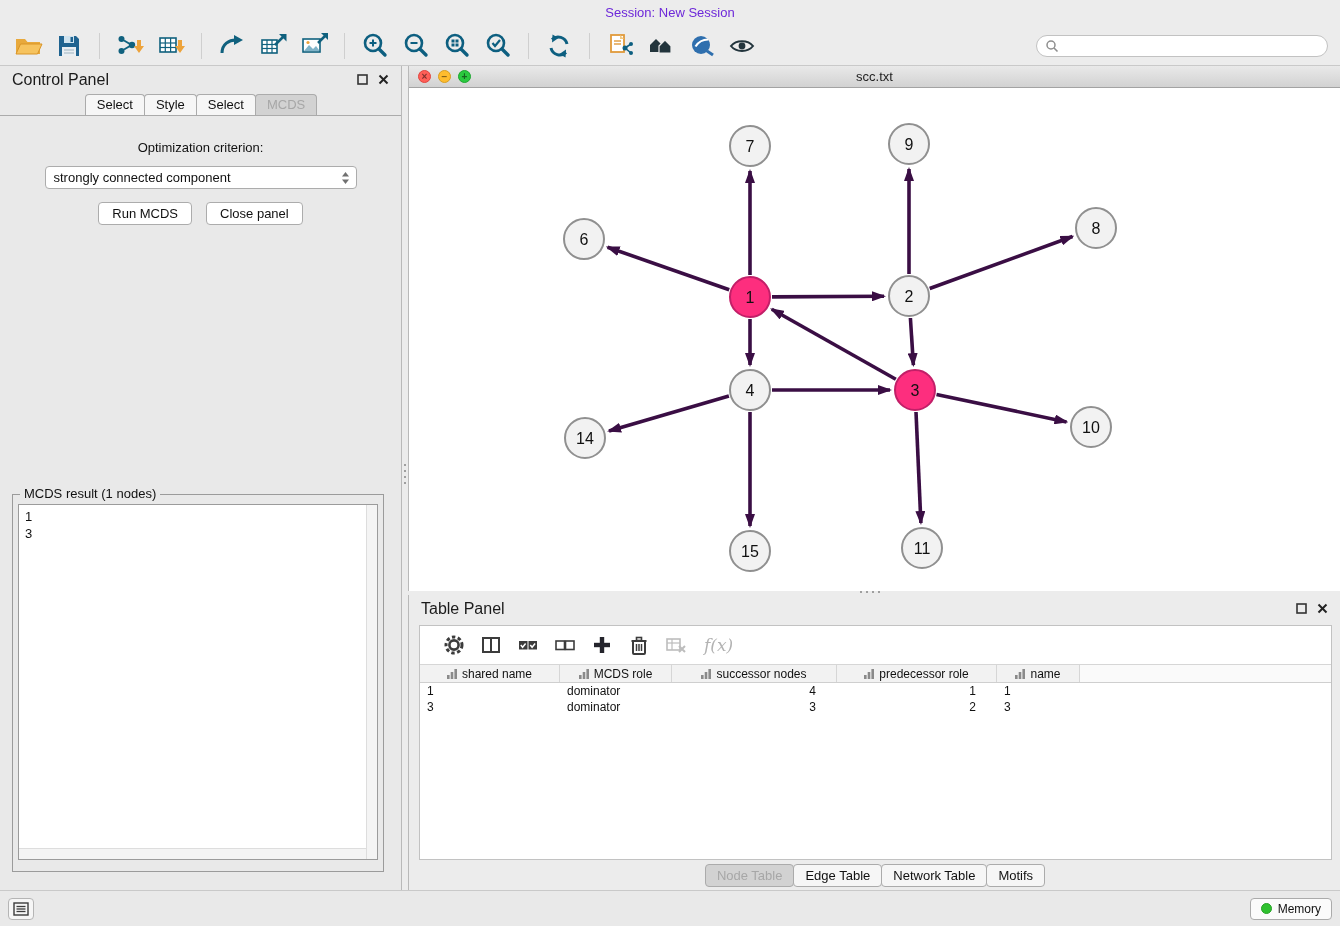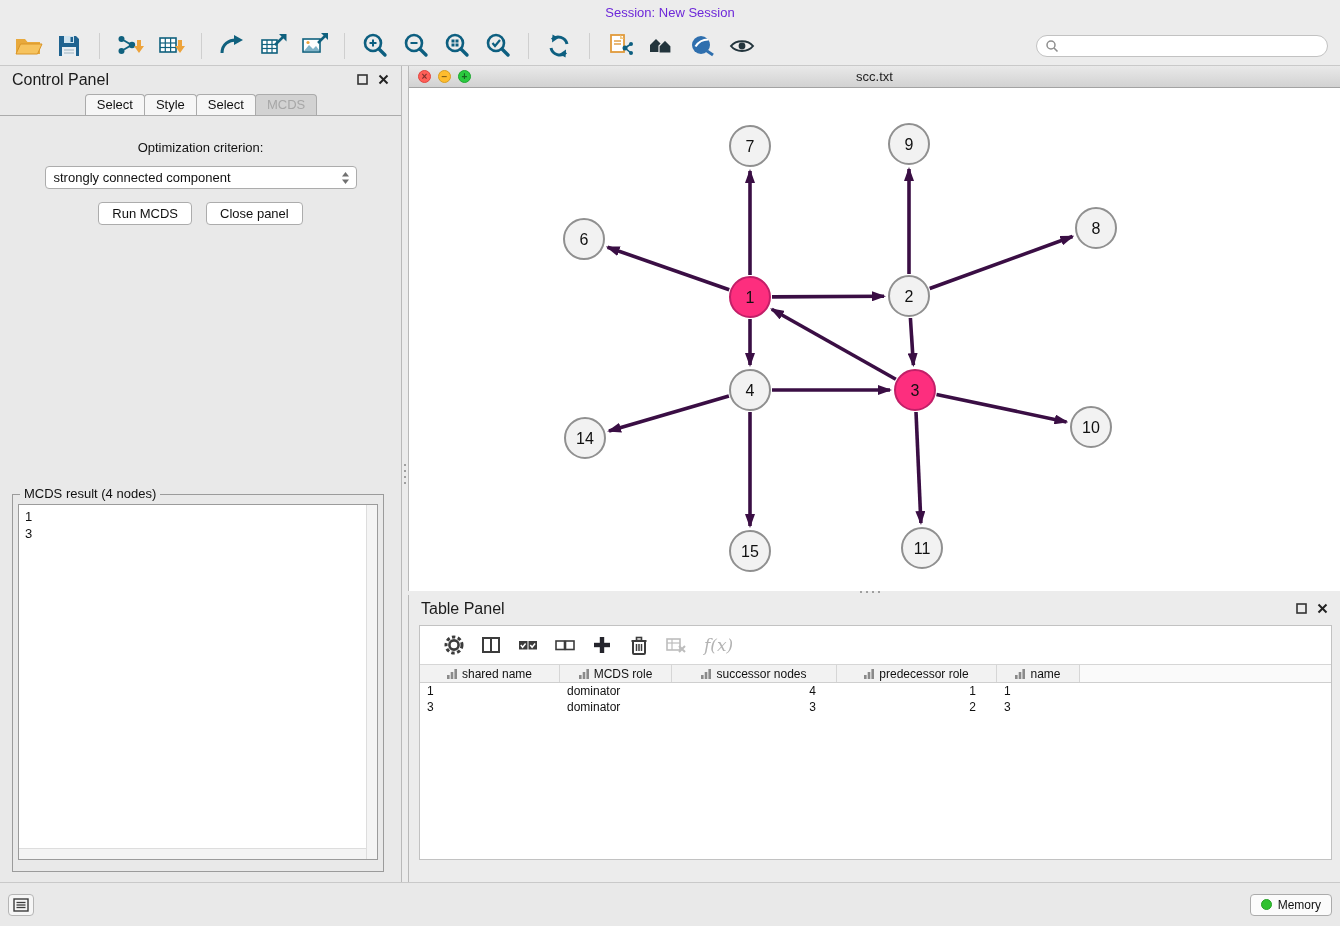--- a/index.html
+++ b/index.html
@@ -67,21 +67,21 @@
         border-right:1px solid #d6d6d6; gap:5px; }
   .th-fill { flex:1; background:#fafafa; }
   .tbl-row { display:flex; height:16px; font-size:12px; align-items:center; }
   .td { overflow:hidden; white-space:nowrap; }
   .td.left { padding-left:7px; text-align:left; }
   .td.right { padding-right:21px; text-align:right; }
   .tp-tabs { position:absolute; bottom:5px; left:0; right:0; display:flex; justify-content:center; }
   .tp-tabs .tab { border:1px solid #ababab; border-radius:4px; padding:3px 11px; }
 
   
-  .statusbar { position:absolute; left:0; right:0; bottom:0; height:44px; background:#e9e9e9; border-top:1px solid #c9c9c9;
+  .statusbar { position:absolute; left:0; right:0; bottom:0; height:36px; background:#e9e9e9; border-top:1px solid #c9c9c9;
                display:flex; align-items:center; padding:0 8px; }
   .list-btn { width:26px; height:22px; border:1px solid #b5b5b5; border-radius:4px; background:#f6f6f6;
               display:flex; align-items:center; justify-content:center; }
   .memory-btn { margin-left:auto; height:22px; border:1px solid #ababab; border-radius:4px; background:#fbfbfb;
                 display:flex; align-items:center; gap:6px; padding:0 10px; font-size:12px; }
   .mem-dot { width:11px; height:11px; border-radius:50%; background:#2fc12f; border:1px solid #26a126; }
 
   
   .v-handle { position:absolute; left:402px; top:462px; width:6px; height:24px;
               background-image:radial-gradient(circle,#9f9f9f 1px,transparent 1.3px); background-size:6px 6px; }
@@ -272,21 +272,21 @@
         <svg class="dd-arrows" width="9" height="14" viewBox="0 0 9 14">
             <polygon points="4.5,1 8,5.5 1,5.5" fill="#707070"></polygon>
             <polygon points="4.5,13 8,8.5 1,8.5" fill="#707070"></polygon>
           </svg>
       </div>
       <div class="btn-row">
         <button class="btn">Run MCDS</button>
         <button class="btn">Close panel</button>
       </div>
       <div class="result-group">
-        <span class="result-legend">MCDS result (4 nodes)</span>
+        <span class="result-legend">MCDS result (1 nodes)</span>
         <div class="result-area">
           <div class="scroll-v"></div>
           <div class="scroll-h"></div>
         <div class="result-line">1</div>
             <div class="result-line">3</div>
           </div>
       </div>
     </div>
   </div>
 
@@ -489,20 +489,26 @@
           </div>
           <div class="tbl-row">
             <div class="td left" style="width: 140px;">3</div>
             <div class="td left" style="width: 112px;">dominator</div>
             <div class="td right" style="width: 165px;">3</div>
             <div class="td right" style="width: 160px;">2</div>
             <div class="td left" style="width: 83px;">3</div>
           </div>
         </div>
     </div>
+    <div class="tp-tabs">
+        <div class="tab active">Node Table</div>
+        <div class="tab">Edge Table</div>
+        <div class="tab">Network Table</div>
+        <div class="tab">Motifs</div>
+      </div>
   </div>
 
   <div class="statusbar">
     <span class="list-btn">
       <svg width="16" height="14" viewBox="0 0 16 14">
           <rect x="1" y="1" width="14" height="12" fill="none" stroke="#3c3c3c" stroke-width="1.4"></rect>
           <line x1="3.5" y1="4.5" x2="12.5" y2="4.5" stroke="#3c3c3c" stroke-width="1.3"></line>
           <line x1="3.5" y1="7" x2="12.5" y2="7" stroke="#3c3c3c" stroke-width="1.3"></line>
           <line x1="3.5" y1="9.5" x2="12.5" y2="9.5" stroke="#3c3c3c" stroke-width="1.3"></line>
         </svg>

